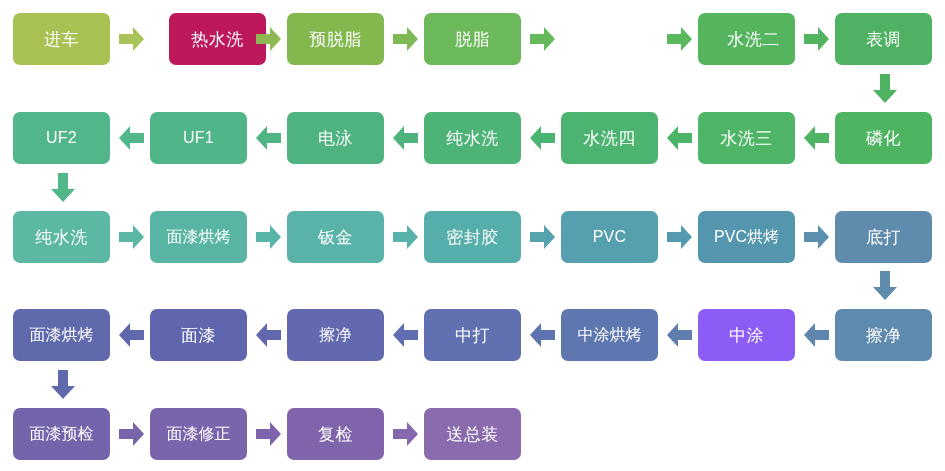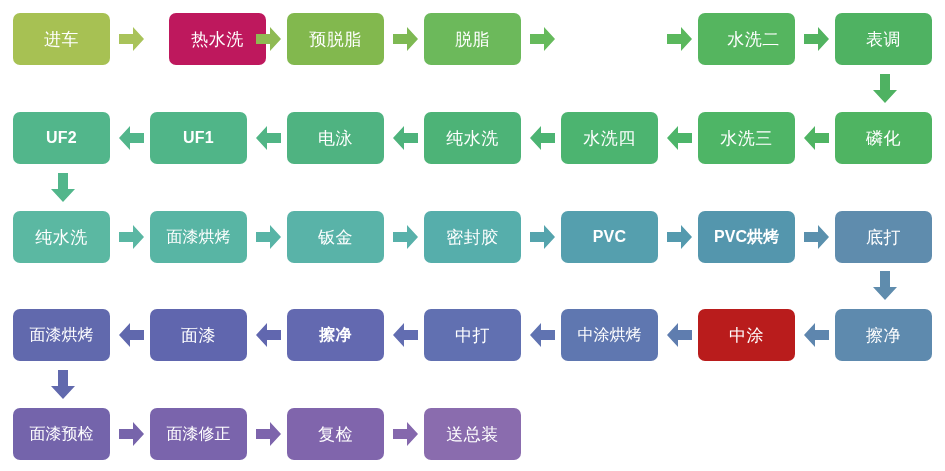--- a/index.html
+++ b/index.html
@@ -28,21 +28,21 @@
     align-items: center;
     justify-content: center;
     color: #ffffff;
     font-size: 17px;
     line-height: 1;
     letter-spacing: 0.5px;
     text-align: center;
     white-space: nowrap;
     user-select: none;
   }
-  .node.bold { font-weight: bold; font-size: 16px; letter-spacing: 0.2px; }
+  .node.bold { font-weight: normal; font-size: 16px; letter-spacing: 0.2px; }
   .node.narrowtext { font-size: 16px; letter-spacing: 0px; }
   .arrow {
     position: absolute;
   }
   .arrow svg { display: block; }
 </style>
 </head>
 <body>
 
 <div id="flow-canvas">
@@ -64,21 +64,21 @@
     <div class="node" style="left: 287px; top: 211px; background: rgb(89, 179, 168);">钣金</div>
     <div class="node" style="left: 424px; top: 211px; background: rgb(86, 174, 171);">密封胶</div>
     <div class="node bold" style="left: 561px; top: 211px; background: rgb(85, 159, 174);">PVC</div>
     <div class="node bold narrowtext" style="left: 698px; top: 211px; background: rgb(84, 150, 173);">PVC烘烤</div>
     <div class="node" style="left: 835px; top: 211px; background: rgb(95, 140, 173);">底打</div>
     <div class="node narrowtext" style="left: 13px; top: 309px; background: rgb(97, 105, 173);">面漆烘烤</div>
     <div class="node" style="left: 150px; top: 309px; background: rgb(96, 102, 174);">面漆</div>
     <div class="node bold" style="left: 287px; top: 309px; background: rgb(99, 105, 176);">擦净</div>
     <div class="node" style="left: 424px; top: 309px; background: rgb(97, 112, 177);">中打</div>
     <div class="node narrowtext" style="left: 561px; top: 309px; background: rgb(95, 119, 176);">中涂烘烤</div>
-    <div class="node" style="left: 698px; top: 309px; background: #b91c1c;">中涂</div>
+    <div class="node" style="left: 698px; top: 309px; background: #8b5cf6;">中涂</div>
     <div class="node" style="left: 835px; top: 309px; background: rgb(94, 138, 174);">擦净</div>
     <div class="node narrowtext" style="left: 13px; top: 408px; background: rgb(116, 100, 171);">面漆预检</div>
     <div class="node narrowtext" style="left: 150px; top: 408px; background: rgb(122, 100, 172);">面漆修正</div>
     <div class="node" style="left: 287px; top: 408px; background: rgb(128, 101, 172);">复检</div>
     <div class="node" style="left: 424px; top: 408px; background: rgb(138, 108, 174);">送总装</div>
     <div class="arrow" style="left: 118.5px; top: 26px;">
       <svg width="26" height="26" viewBox="0 0 26 26">
         <polygon points="0,8 14,8 14,1 25,13 14,25 14,18 0,18" fill="#a9c35a"></polygon>
       </svg>
     </div>

